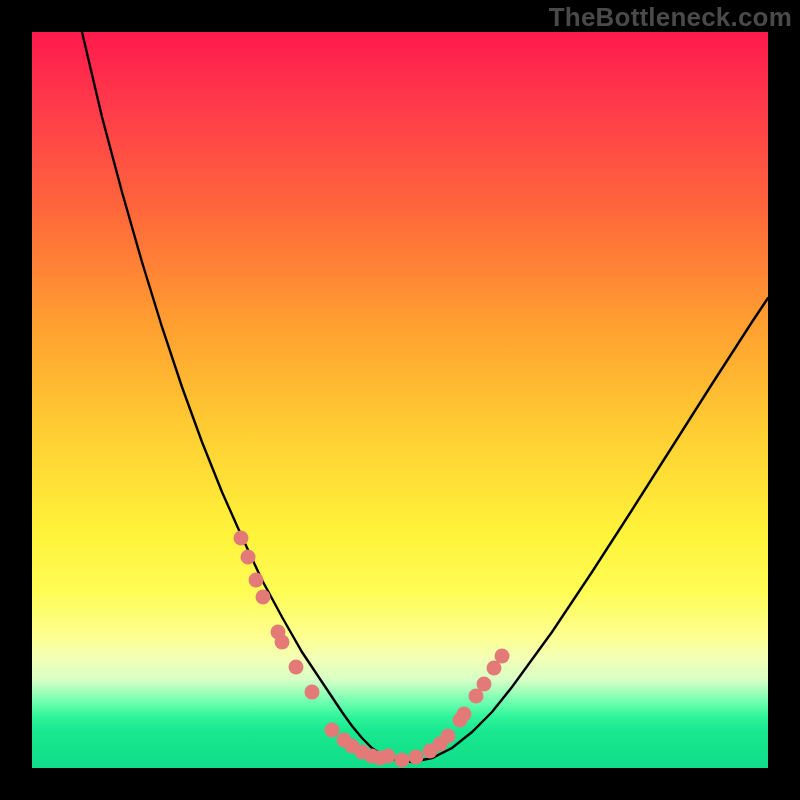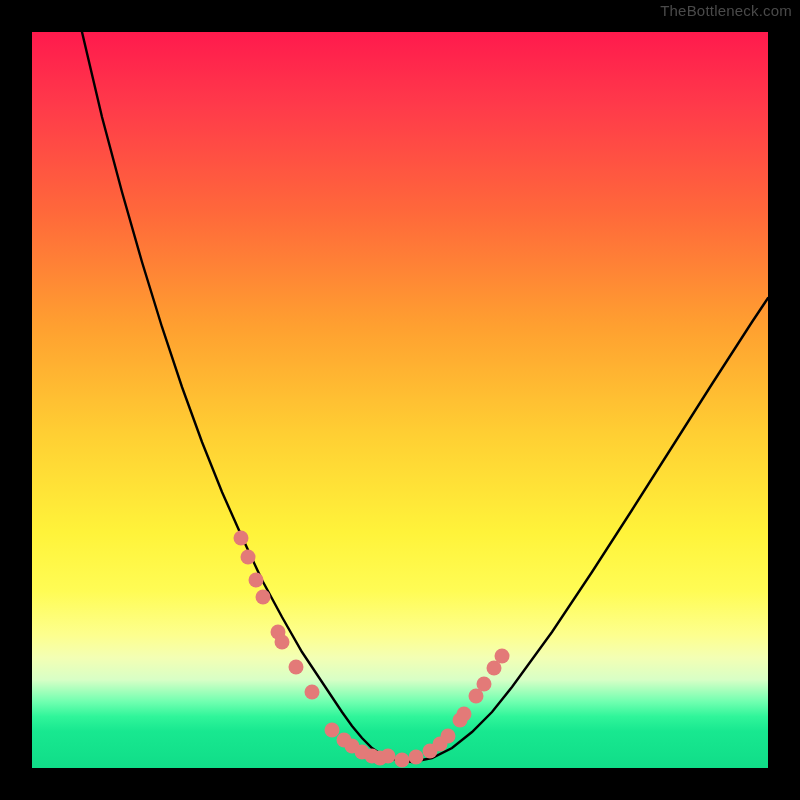--- a/index.html
+++ b/index.html
@@ -39,22 +39,22 @@
       #30f59a 93%,
       #18e890 95%,
       #10dd88 100%);
     overflow: hidden;
   }
   .watermark {
     position: absolute;
     top: 2px;
     right: 8px;
     font-family: Arial, Helvetica, sans-serif;
-    font-size: 15px;
-    font-weight: 400;
+    font-size: 26px;
+    font-weight: 700;
     color: #4a4a4a;
     letter-spacing: 0.2px;
     pointer-events: none;
     user-select: none;
   }
   svg.curve {
     position: absolute;
     left: 0;
     top: 0;
     width: 736px;

